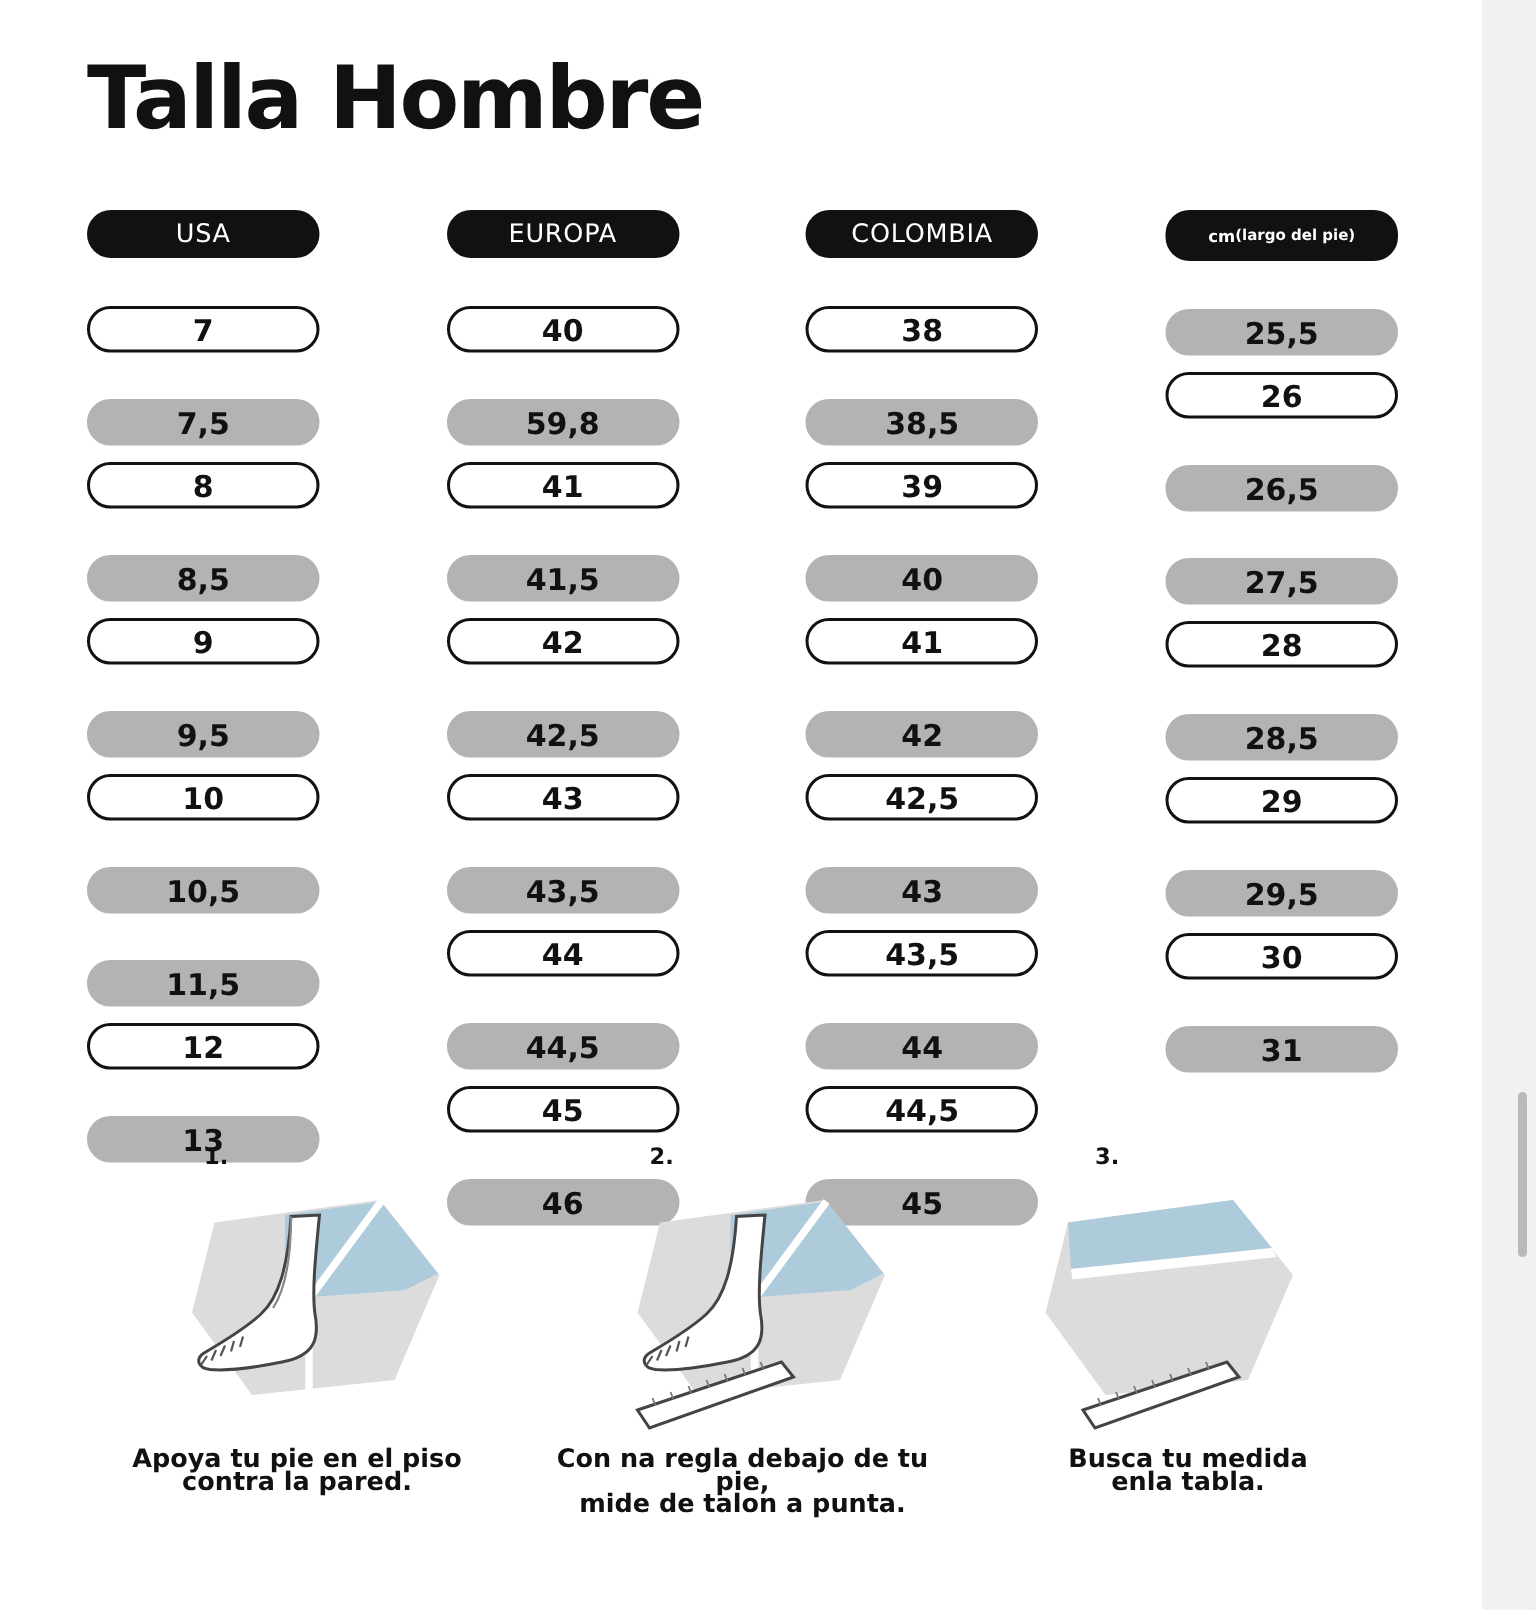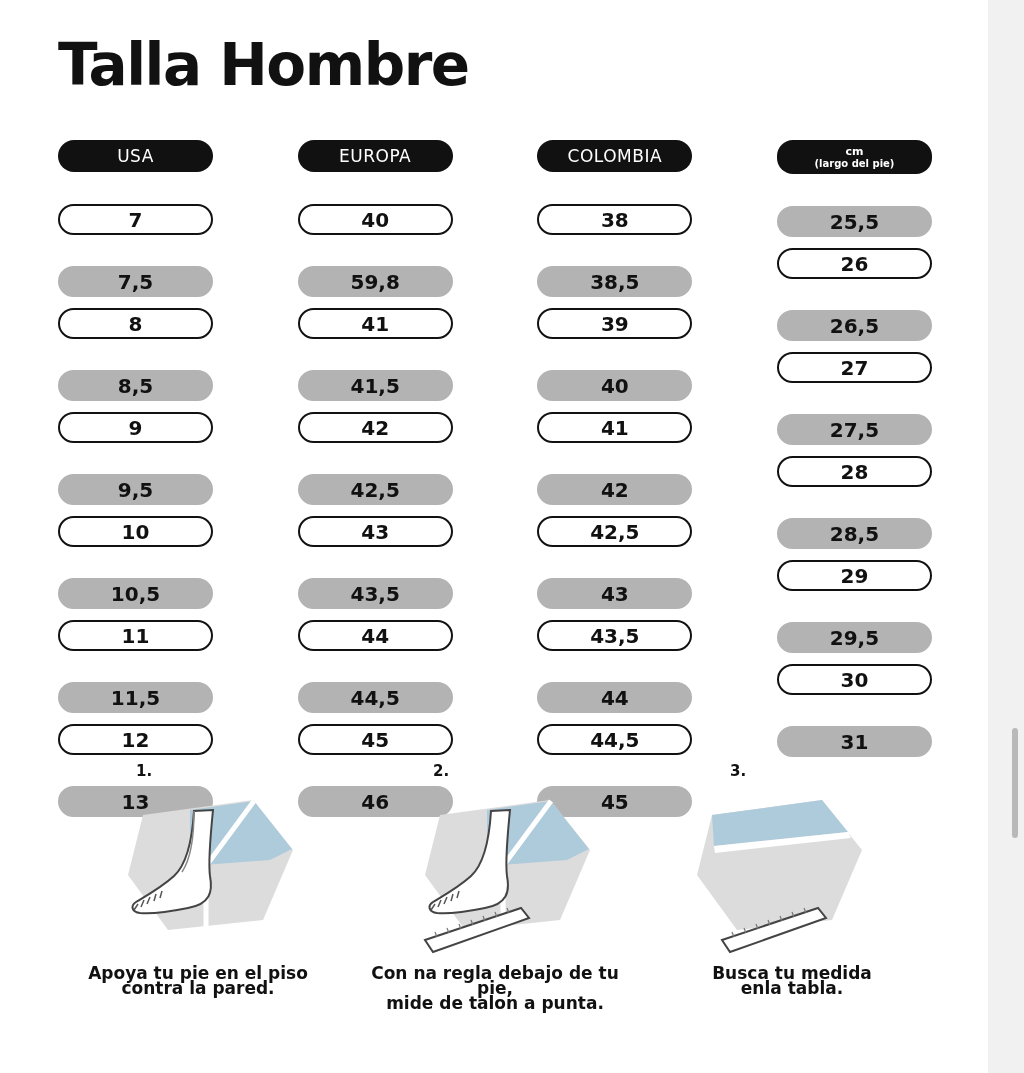--- a/index.html
+++ b/index.html
@@ -68,21 +68,21 @@
     color: #ffffff;
     display: flex;
     align-items: center;
     justify-content: center;
     font-weight: 400;
     font-size: 17px;
     letter-spacing: 0.5px;
     font-family: "DejaVu Sans", sans-serif;
   }
   .col-header.small {
-    flex-direction: column;
+    flex-direction: row;
     line-height: 12px;
     font-size: 11px;
     font-weight: 700;
     letter-spacing: 0;
     padding-top: 2px;
   }
   .col-header.small .sub {
     font-size: 10px;
     font-weight: 600;
   }
@@ -158,21 +158,20 @@
       <div class="col-header">USA</div>
       <div class="cells">
         <div class="cell odd">7</div>
         <div class="cell even">7,5</div>
         <div class="cell odd">8</div>
         <div class="cell even">8,5</div>
         <div class="cell odd">9</div>
         <div class="cell even">9,5</div>
         <div class="cell odd">10</div>
         <div class="cell even">10,5</div>
-        <div class="cell odd">11</div>
         <div class="cell even">11,5</div>
         <div class="cell odd">12</div>
         <div class="cell even">13</div>
       </div>
     </div>
 
     <div class="col">
       <div class="col-header">EUROPA</div>
       <div class="cells">
         <div class="cell odd">40</div>
@@ -210,21 +209,20 @@
 
     <div class="col">
       <div class="col-header small">
         <span>cm</span>
         <span class="sub">(largo del pie)</span>
       </div>
       <div class="cells">
         <div class="cell even">25,5</div>
         <div class="cell odd">26</div>
         <div class="cell even">26,5</div>
-        <div class="cell odd">27</div>
         <div class="cell even">27,5</div>
         <div class="cell odd">28</div>
         <div class="cell even">28,5</div>
         <div class="cell odd">29</div>
         <div class="cell even">29,5</div>
         <div class="cell odd">30</div>
         <div class="cell even">31</div>
       </div>
     </div>
 

